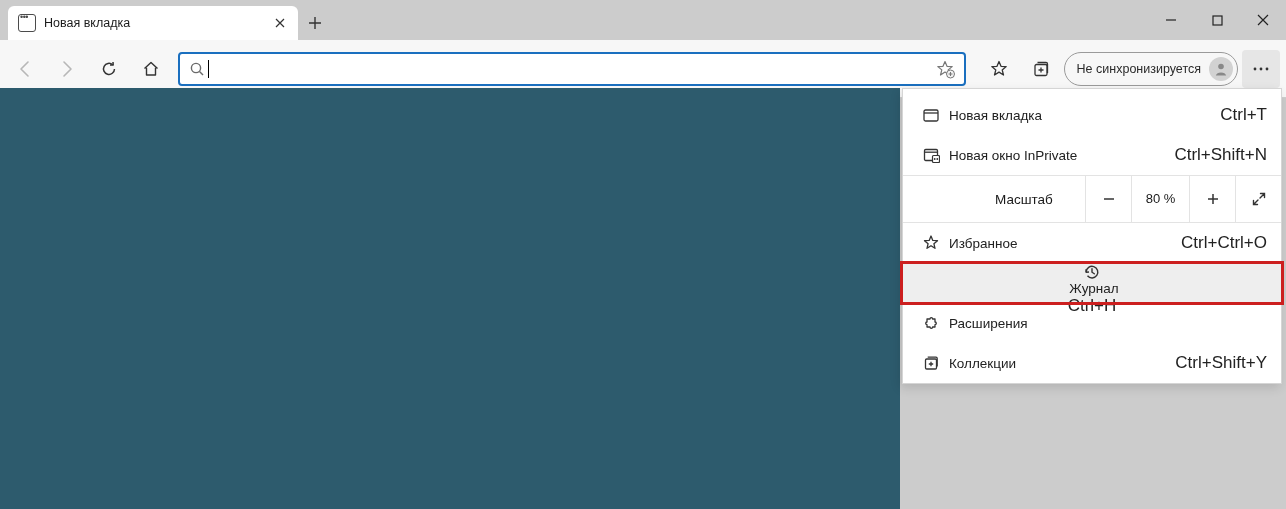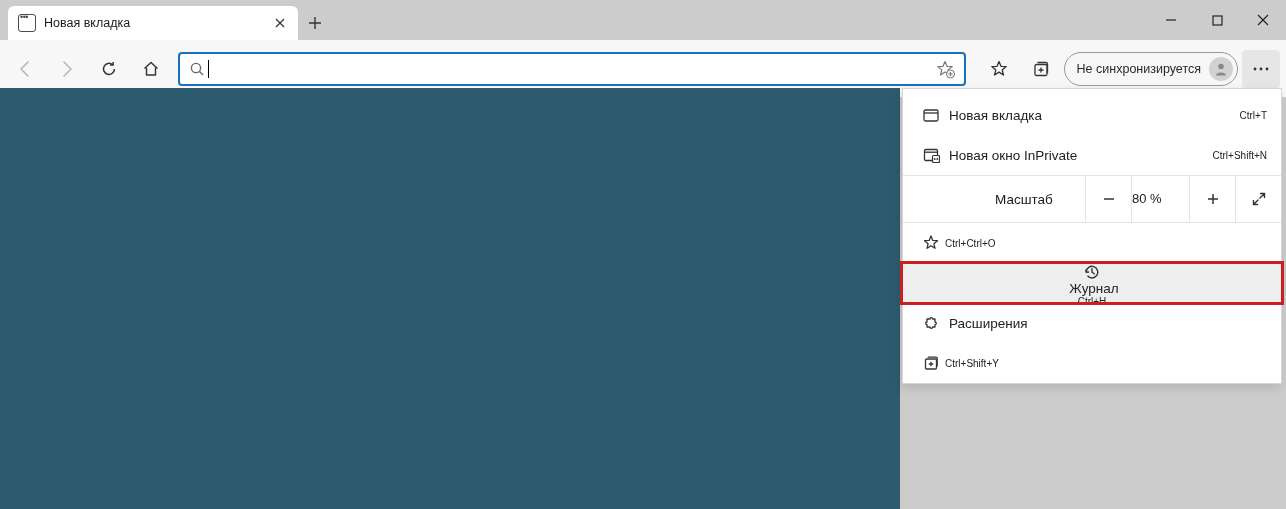--- a/index.html
+++ b/index.html
@@ -50,32 +50,32 @@
     position: absolute; top: 88px; right: 4px; width: 380px; background: #fff;
     border: 1px solid #d5d5d5; box-shadow: -2px 4px 10px rgba(0,0,0,0.12);
     padding-top: 6px;
   }
   .menu .item {
     display: flex; align-items: center; height: 40px; padding: 0 14px;
     font-size: 13.5px; color: #222;
   }
   .menu .item .ico { width: 28px; display: flex; justify-content: center; color: #343434; flex-shrink: 0; }
   .menu .item .label { flex: 1; padding-left: 4px; }
-  .menu .item .shortcut { font-size: 10px; color: #222; white-space: nowrap; }
+  .menu .item .shortcut { font-size: 17px; color: #222; white-space: nowrap; }
   .menu .item .trail-ico { width: 24px; display: flex; justify-content: center; color: #4a4a4a; }
   .menu .item.hover { background: #eeeeee; }
   .menu .item.highlight { position: relative; flex-direction: column; }
   .menu .item.highlight::after {
     content: ""; position: absolute; left: -3px; right: -3px; top: -2px; bottom: -2px;
     border: 3px solid #cc1f1f; pointer-events: none;
   }
   .menu .zoom-row { display: flex; align-items: center; height: 48px; border-top: 1px solid #e3e3e3; border-bottom: 1px solid #e3e3e3; padding-left: 46px; }
   .menu .zoom-row .zlbl { flex: 1; padding-left: 46px; font-size: 13.5px; }
   .menu .zoom-row .zbtn { width: 46px; height: 48px; display: flex; align-items: center; justify-content: center; border-left: 1px solid #e3e3e3; color: #333; }
-  .menu .zoom-row .zval { width: 58px; font-size: 13px; border-left: 1px solid #e3e3e3; height: 48px; line-height: 48px; }
+  .menu .zoom-row .zval { width: 58px; text-align: center; font-size: 13px; border-left: 1px solid #e3e3e3; height: 48px; line-height: 48px; }
 
   .caret { display: block; width: 1px; height: 18px; background: #000; }
 
   svg { display: block; }
 </style>
 </head>
 <body>
 
 <div class="titlebar">
   <div class="tab">
@@ -234,20 +234,21 @@
         </svg>
     </span>
   </div>
 
   <div class="item">
     <span class="ico">
       <svg width="18" height="18" viewBox="0 0 18 18">
           <path d="M9 2 L10.8 6.4 L15.5 6.7 L11.9 9.7 L13 14.3 L9 11.7 L5 14.3 L6.1 9.7 L2.5 6.7 L7.2 6.4 Z" fill="none" stroke="currentColor" stroke-width="1.3" stroke-linejoin="round"></path>
         </svg>
     </span>
+    <span class="label">Избранное</span>
     <span class="shortcut">Ctrl+Ctrl+O</span>
   </div>
 
   <div class="item hover highlight">
     <span class="ico">
       <svg width="18" height="18" viewBox="0 0 18 18">
           <path d="M3.2 9 A5.8 5.8 0 1 1 4.5 12.8" fill="none" stroke="currentColor" stroke-width="1.4"></path>
           <path d="M3 6.2 L3.1 9.2 L6 9" fill="none" stroke="currentColor" stroke-width="1.4" stroke-linejoin="round"></path>
           <path d="M9 5.6 V9.2 L11.3 10.8" fill="none" stroke="currentColor" stroke-width="1.4" stroke-linecap="round"></path>
         </svg>
@@ -268,16 +269,17 @@
   </div>
 
   <div class="item">
     <span class="ico">
       <svg width="18" height="18" viewBox="0 0 18 18">
           <rect x="3.5" y="5" width="11" height="10" rx="1.2" fill="none" stroke="currentColor" stroke-width="1.3"></rect>
           <path d="M5.7 3.2 H14 a1.2 1.2 0 0 1 1.2 1.2 V12.5" fill="none" stroke="currentColor" stroke-width="1.3"></path>
           <path d="M9 7.8 V12.2 M6.8 10 H11.2" stroke="currentColor" stroke-width="1.3"></path>
         </svg>
     </span>
+    <span class="label">Коллекции</span>
     <span class="shortcut">Ctrl+Shift+Y</span>
   </div>
 
 </div>
 
 </body></html>

